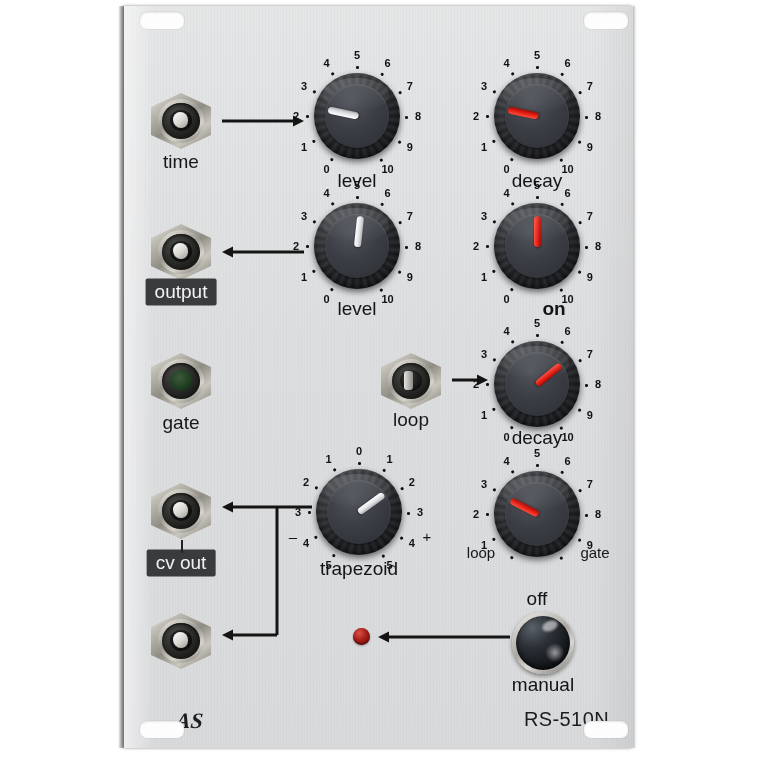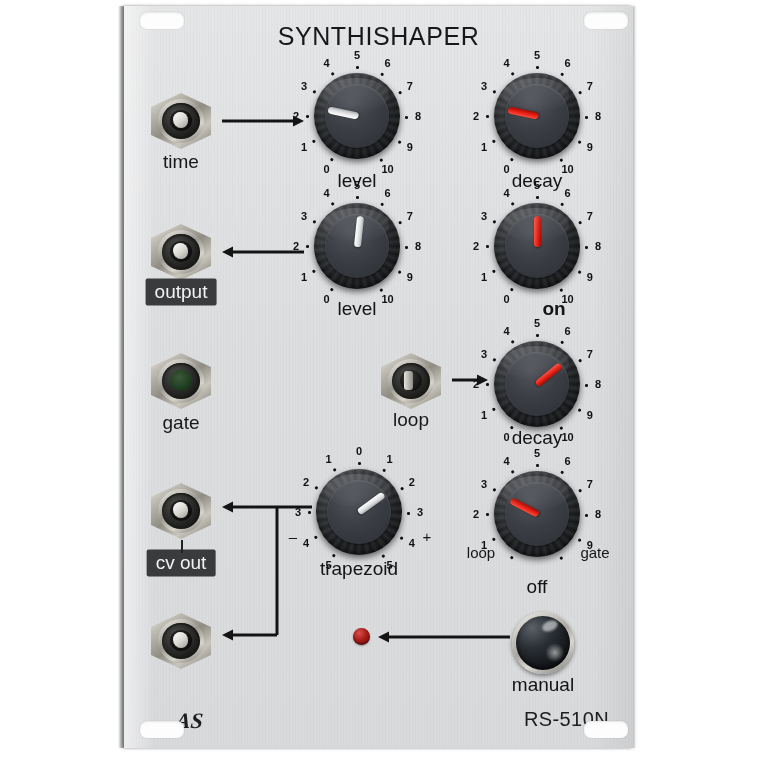--- a/index.html
+++ b/index.html
@@ -147,21 +147,20 @@
 </head>
 <body>
 
 <div id="stage">
 
   <div class="panel-edge-l"></div>
   <div class="panel-edge-r"></div>
 
   <div class="panel">
 
-    <div class="title" style="top:16px;">SYNTHISHAPER</div>
     <div class="model" style="right:24px;bottom:17px;">RS-510N</div>
     <div class="logo" style="left:52px;bottom:14px;">AS</div>
 
     <div id="slots">
         <div class="slot" style="left: 16px; top: 6px;"></div>
         <div class="slot" style="left: 460px; top: 6px;"></div>
         <div class="slot" style="left: 16px; top: 715px;"></div>
         <div class="slot" style="left: 460px; top: 715px;"></div>
       </div>
     <div id="arrows-layer">
@@ -635,21 +634,21 @@
             <div class="endlabel" style="left: 112px; top: 92px;">gate</div>
           </div>
           <div class="body"></div>
           <div class="skirt"></div>
           <div class="cap"></div>
           <div class="pointer-wrap">
             <div class="pointer red" style="transform:rotate(-63deg);"></div>
           </div>
           <div class="gloss"></div>
         </div>
-        <div class="klabel" style="left: 413px; top: 570px;">off</div>
+        <div class="klabel" style="left: 413px; top: 582px;">off</div>
       </div>
 
     <div class="led" id="led-el" style="left: 229px; top: 622px;"></div>
 
     <div class="pushbtn" id="manual-btn" style="left: 388px; top: 606px;">
       <div class="collar"></div>
       <div class="dome"></div>
       <div class="shine"></div>
     </div>
     <div class="klabel" id="manual-label" style="left: 419px; top: 668px;">manual</div>

